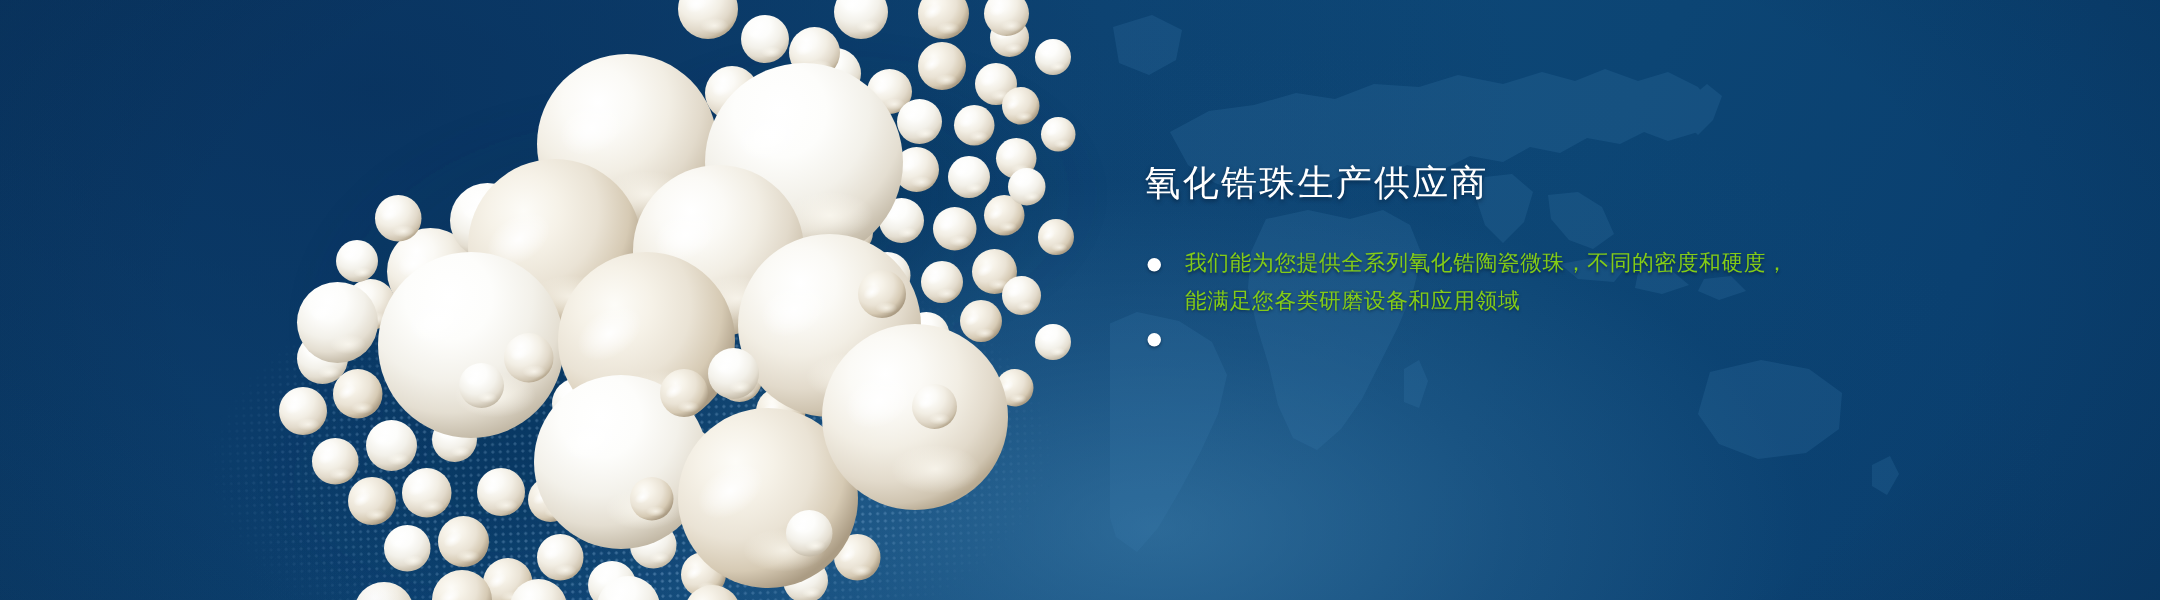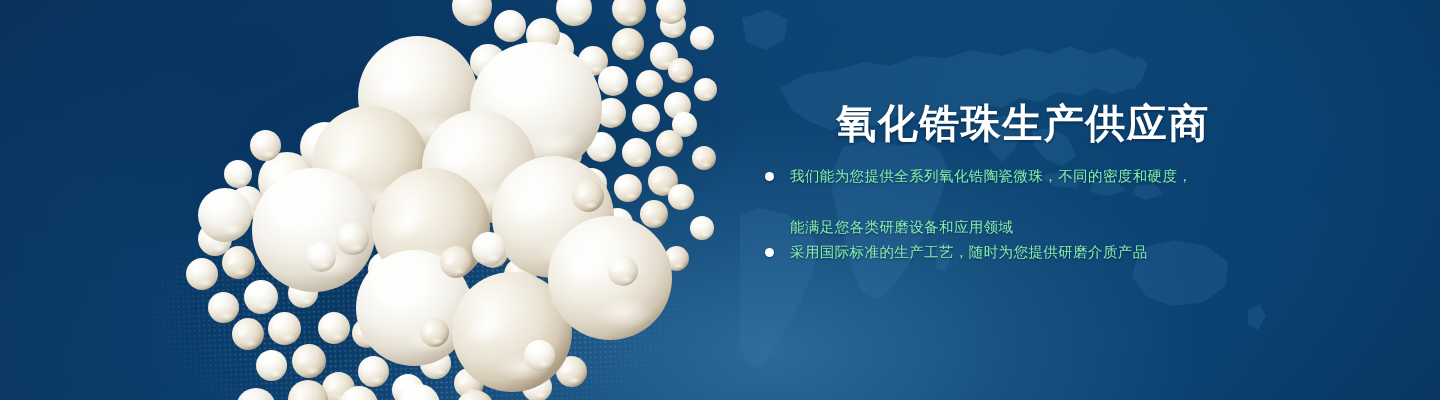--- a/index.html
+++ b/index.html
@@ -81,55 +81,54 @@
 
   
   .copy {
     position: absolute;
     left: 763px;
     top: 104px;
     width: 520px;
   }
   .headline {
     color: #ffffff;
-    font-size: 40px;
+    font-size: 24px;
     line-height: 38px;
     letter-spacing: 1.5px;
-    font-weight: 700;
+    font-weight: 400;
     margin: 0 0 22px 0;
     text-shadow: 0 1px 3px rgba(2,22,45,0.60);
     white-space: nowrap;
-    text-align: center;
   }
   .bullets {
     list-style: none;
     margin: 0;
     padding: 0;
   }
   .bullet {
     position: relative;
     padding-left: 27px;
-    color: #86efac;
+    color: #84cc16;
     font-size: 14.5px;
     line-height: 24.5px;
     letter-spacing: 0.4px;
     margin-bottom: 1px;
     text-shadow: 0 1px 2px rgba(2,22,45,0.60);
   }
   .bullet .dot {
     position: absolute;
     left: 2px;
     top: 8px;
     width: 9px;
     height: 9px;
     border-radius: 50%;
     background: #ffffff;
     box-shadow: 0 1px 2px rgba(2,22,45,0.5);
   }
-  .bullet .l2 { display: block; margin-top: 26px; }
+  .bullet .l2 { display: block; }
 </style>
 </head>
 <body>
 
 <div id="banner">
 
   <div class="bg-base"></div>
 
   <div class="bg-map">
     <svg viewBox="0 0 760 470" xmlns="http://www.w3.org/2000/svg" aria-hidden="true">
@@ -413,18 +412,17 @@
     <h1 class="headline">氧化锆珠生产供应商</h1>
 
     <ul class="bullets">
       <li class="bullet">
         <span class="dot"></span>
         <span>我们能为您提供全系列氧化锆陶瓷微珠，不同的密度和硬度，</span>
         <span class="l2">能满足您各类研磨设备和应用领域</span>
       </li>
       <li class="bullet">
         <span class="dot"></span>
-        <span>采用国际标准的生产工艺，随时为您提供研磨介质产品</span>
       </li>
     </ul>
   </div>
 
 </div>
 
 </body></html>

